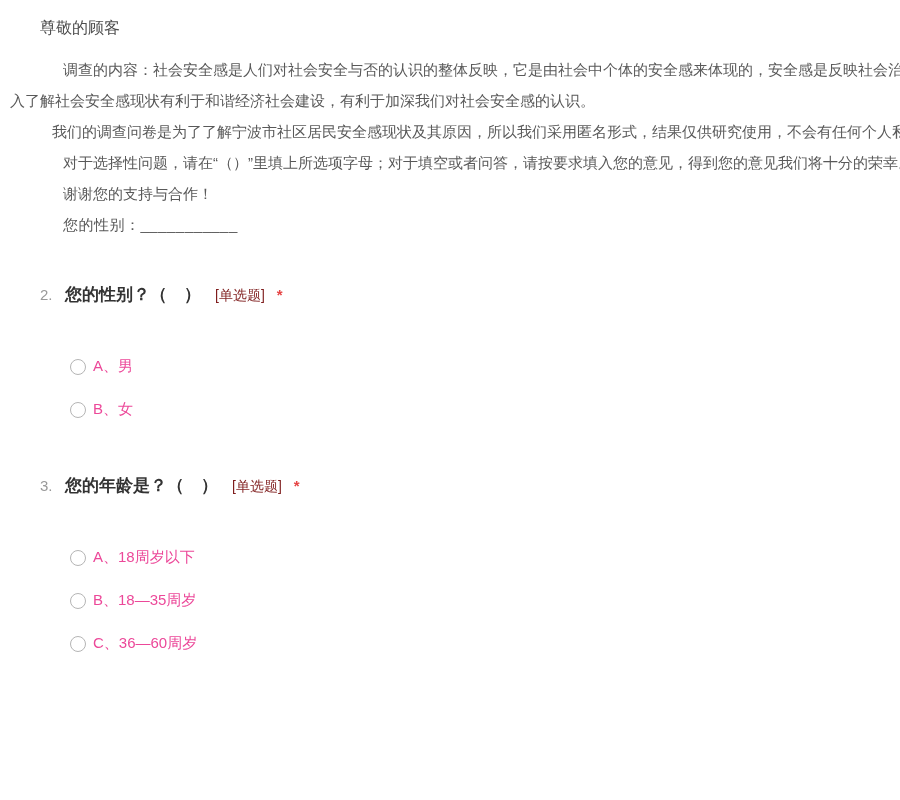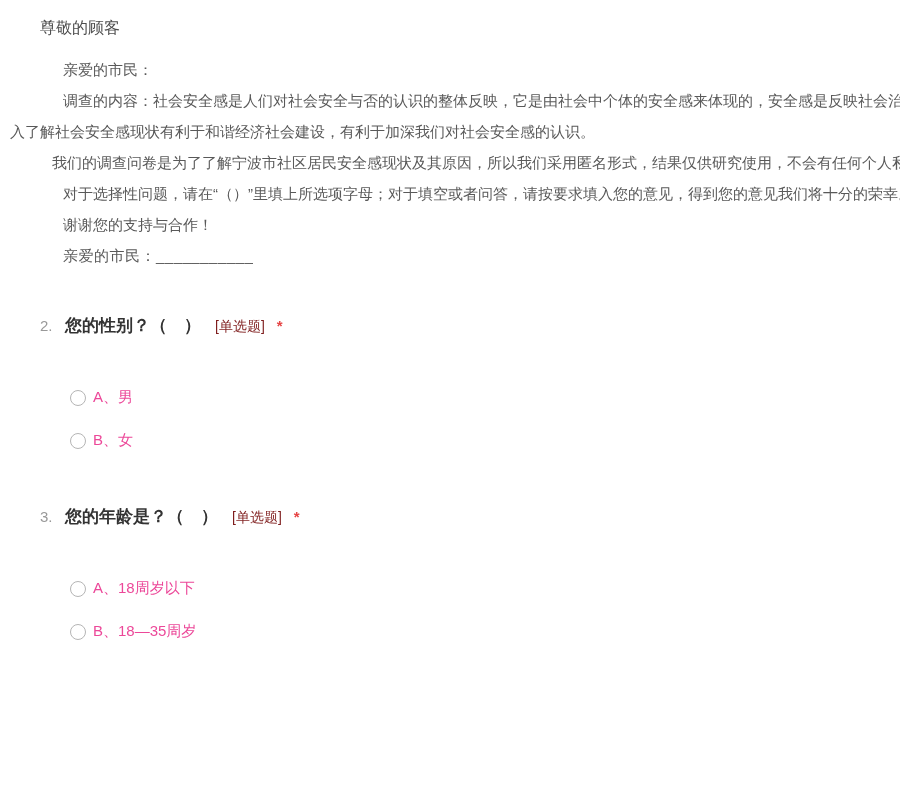--- a/index.html
+++ b/index.html
@@ -63,27 +63,26 @@
   }
 </style>
 </head>
 <body>
 
 <div class="page">
 
   <div class="title">尊敬的顾客</div>
 
   <div class="intro">
-    <div class="line ind-a">亲爱的市民：</div>
     <div class="line ind-a">调查的内容：社会安全感是人们对社会安全与否的认识的整体反映，它是由社会中个体的安全感来体现的，安全感是反映社会治安状况的重要标志之一，也是衡</div>
     <div class="line ind-b">入了解社会安全感现状有利于和谐经济社会建设，有利于加深我们对社会安全感的认识。</div>
     <div class="line ind-c">我们的调查问卷是为了了解宁波市社区居民安全感现状及其原因，所以我们采用匿名形式，结果仅供研究使用，不会有任何个人私人信息外漏。</div>
     <div class="line ind-a">对于选择性问题，请在“（）”里填上所选项字母；对于填空或者问答，请按要求填入您的意见，得到您的意见我们将十分的荣幸。</div>
     <div class="line ind-a">谢谢您的支持与合作！</div>
-    <div class="line ind-a blank-underline">亲爱的市民：___________</div>
+    <div class="line ind-a blank-underline">您的性别：___________</div>
   </div>
 
 
   <div class="question q2">
     <div class="q-header">
       <span class="q-number">2.</span><span class="q-title">您的性别？（　）</span><span class="q-type">[单选题]</span><span class="q-required">*</span>
     </div>
     <div class="opts">
       <div class="opt">
         <span class="radio"></span>
@@ -102,16 +101,20 @@
     </div>
     <div class="opts">
       <div class="opt">
         <span class="radio"></span>
         <span class="opt-label">A、18周岁以下</span>
       </div>
       <div class="opt">
         <span class="radio"></span>
         <span class="opt-label">B、18—35周岁</span>
       </div>
+      <div class="opt">
+        <span class="radio"></span>
+        <span class="opt-label">C、36—60周岁</span>
+      </div>
     </div>
   </div>
 
 </div>
 
 </body></html>

